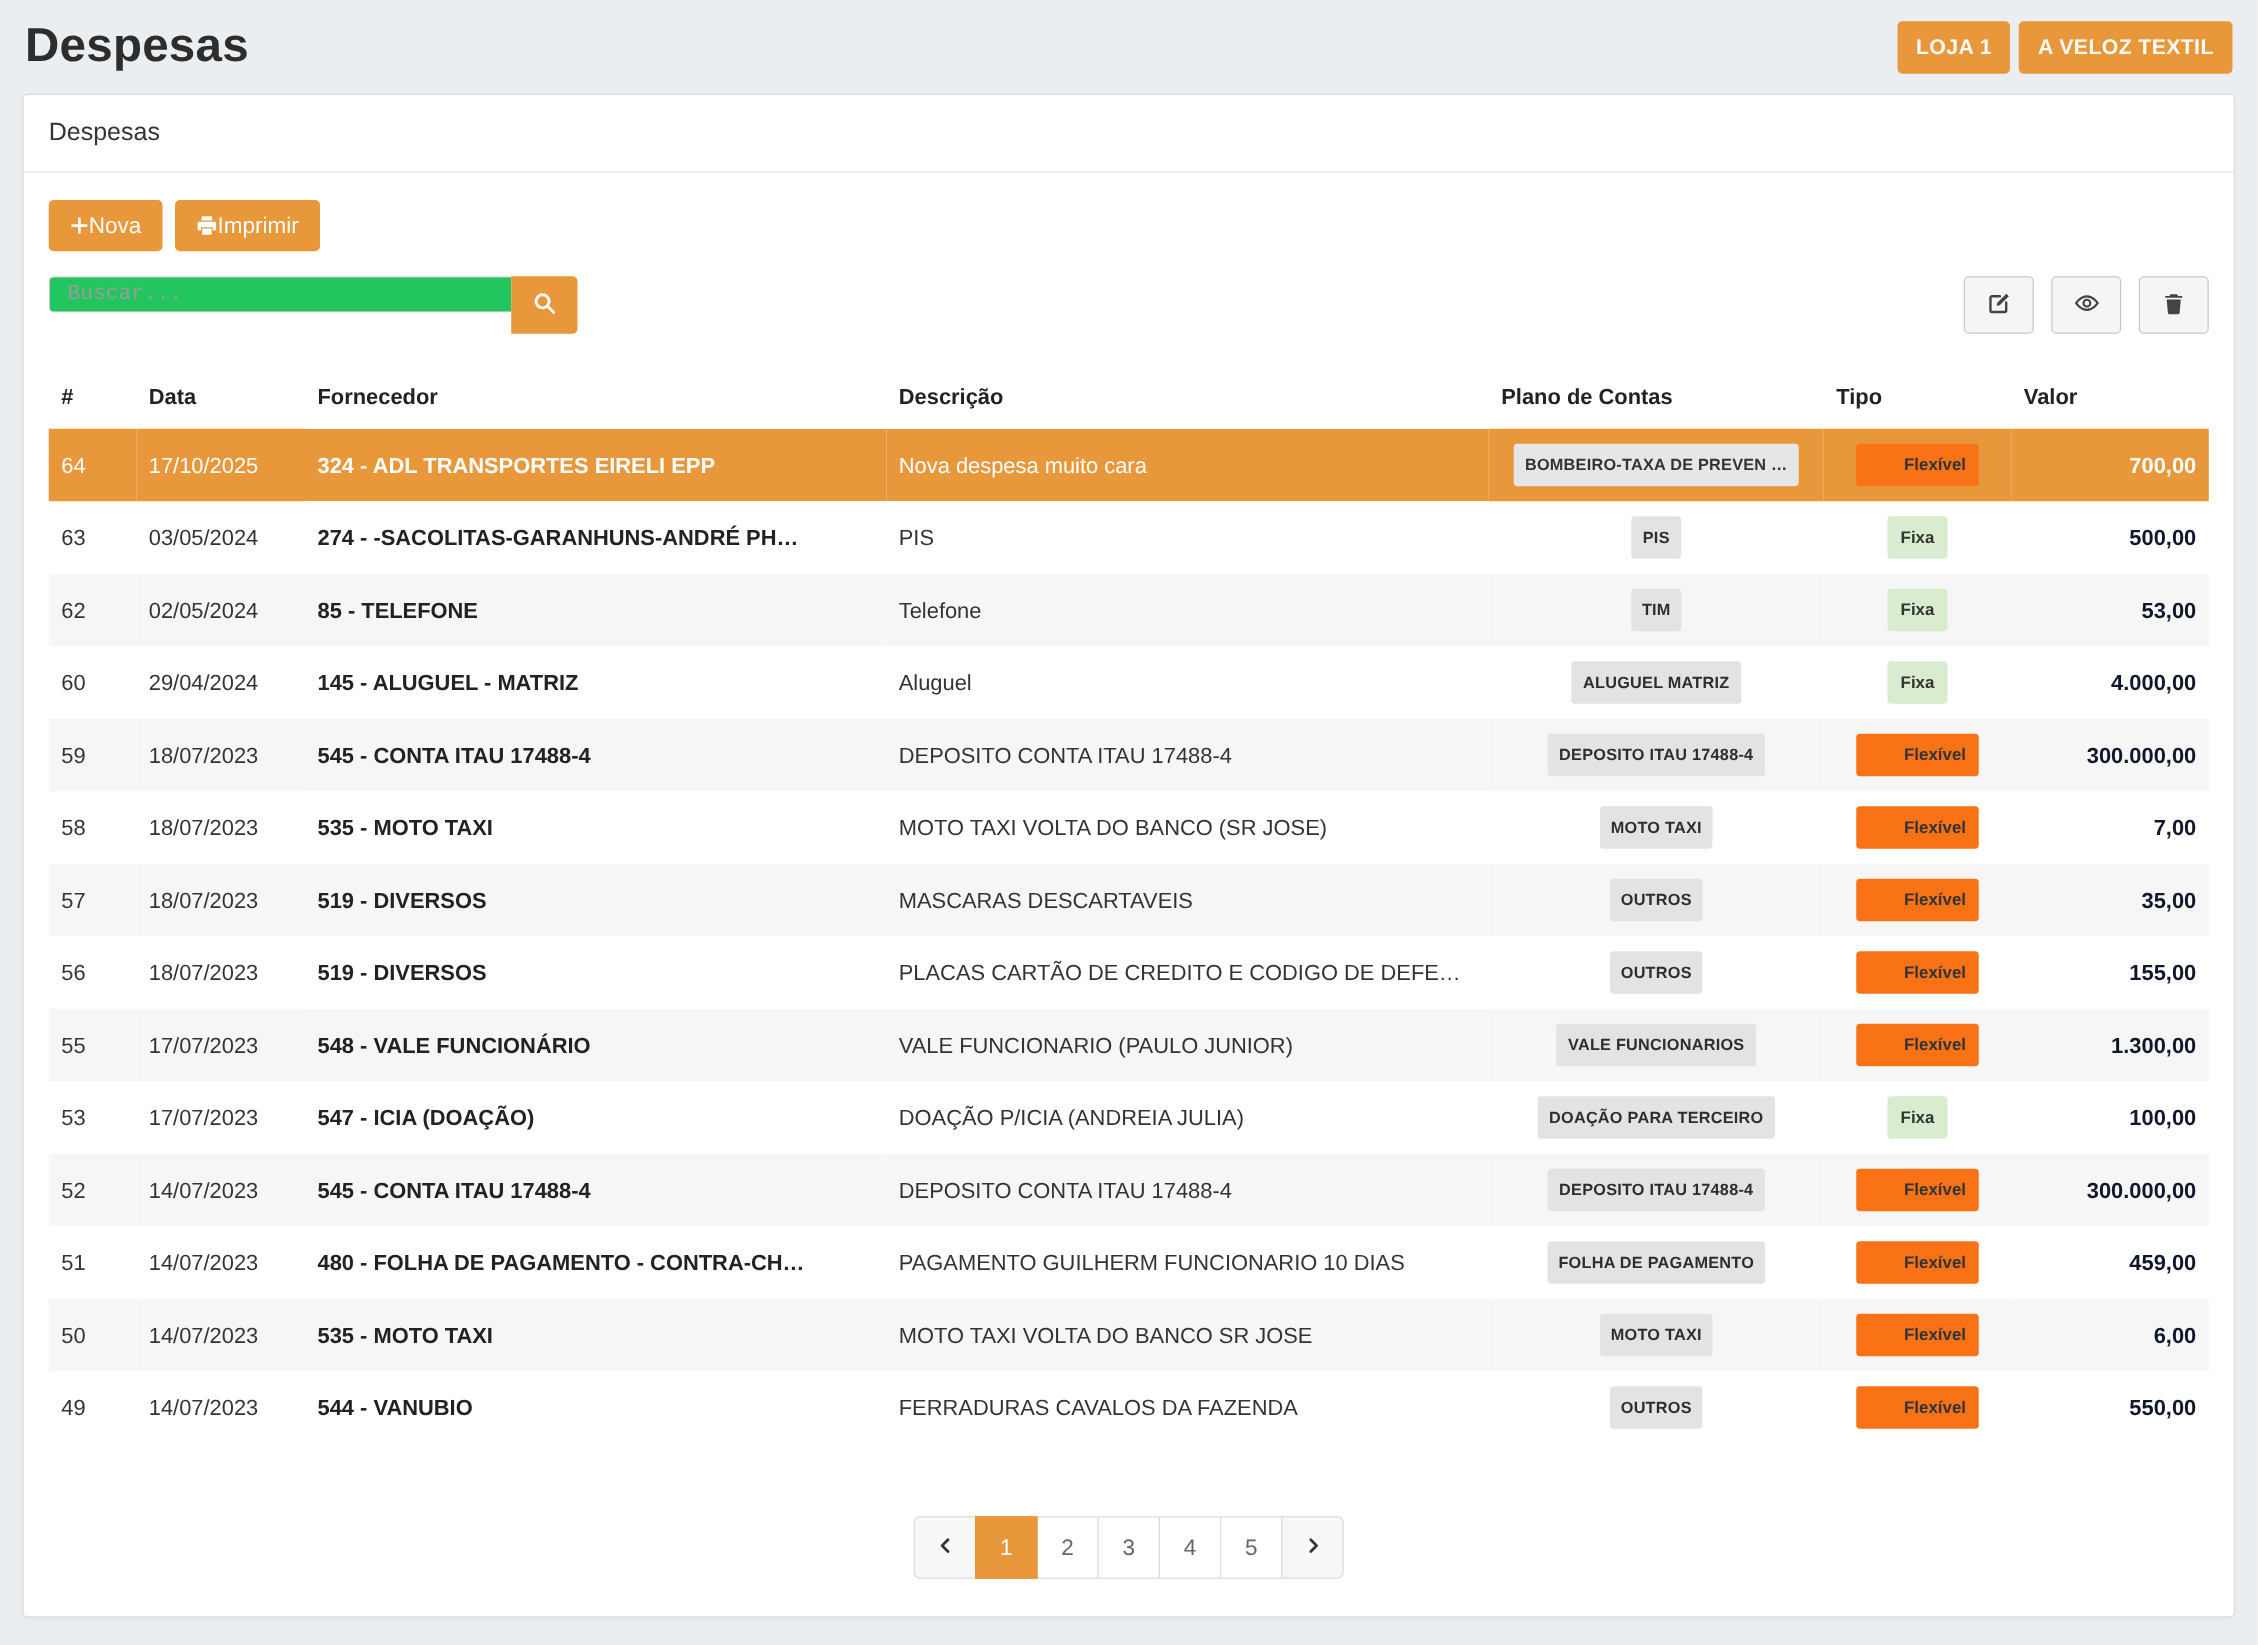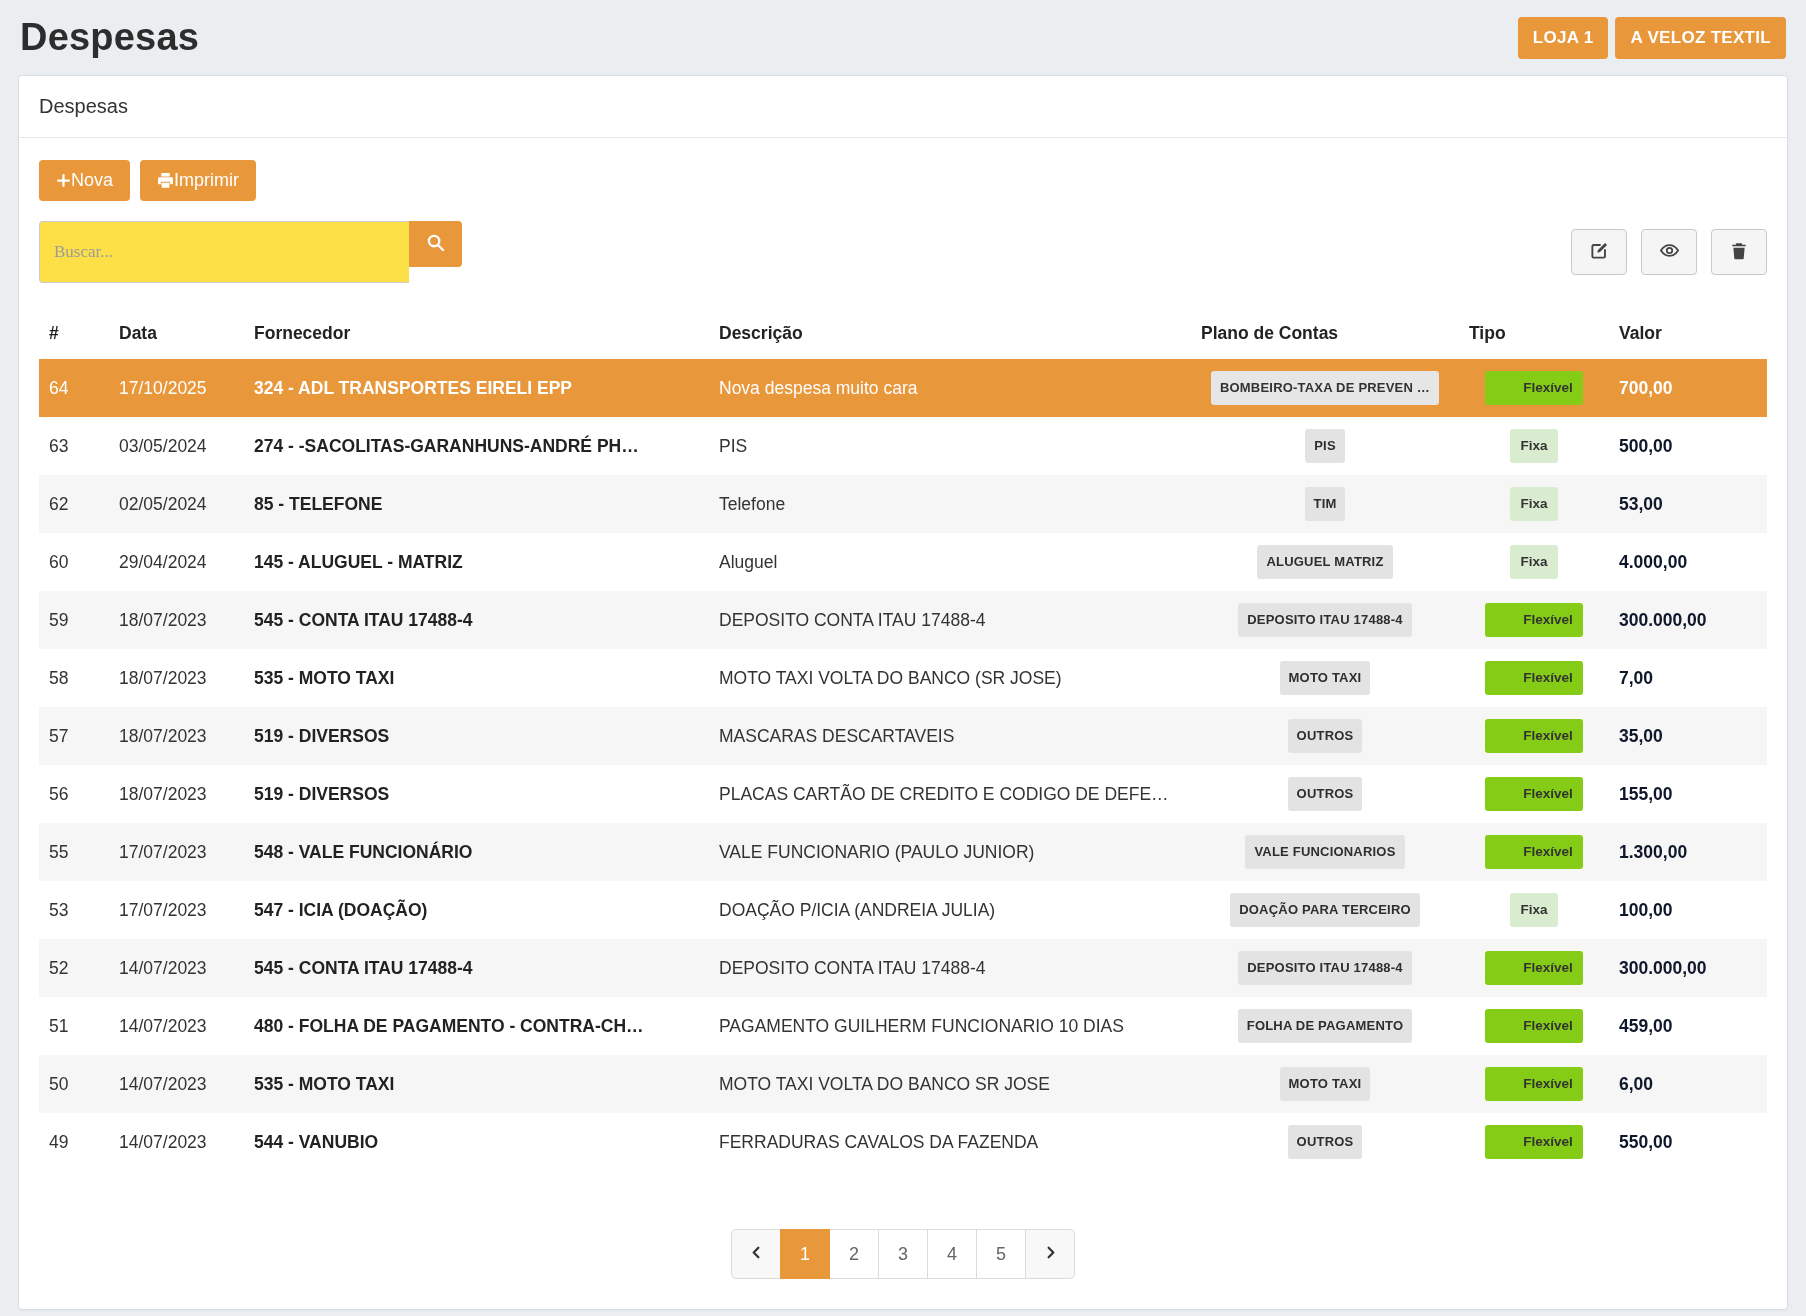--- a/index.html
+++ b/index.html
@@ -74,30 +74,30 @@
   
   .search-row {
     margin-top: 20px;
     display: flex;
     justify-content: space-between;
     align-items: center;
   }
   .search-group { display: flex; }
   .search-input {
     width: 370px;
-    height: 62px;
+    height: 29px;
     border: 1px solid #cccccc;
     border-right: none;
     border-radius: 4px 0 0 4px;
     padding: 0 14px;
     font-size: 17px;
     color: #555;
     outline: none;
-    font-family: Liberation Serif, serif;
-    background: #fde047;
+    font-family: Liberation Mono, monospace;
+    background: #22c55e;
   }
   .search-input::placeholder { color: #9b9b9b; }
   .search-btn {
     width: 53px;
     height: 46px;
     background: #e9973b;
     border: none;
     border-radius: 0 4px 4px 0;
     display: flex;
     align-items: center;
@@ -136,21 +136,21 @@
     padding: 12px 10px;
     line-height: 24px;
     vertical-align: middle;
   }
   .col-id    { width: 70px; }
   .col-date  { width: 135px; }
   .col-supplier { width: 465px; overflow: hidden; white-space: nowrap; text-overflow: ellipsis; }
   .col-desc  { overflow: hidden; white-space: nowrap; text-overflow: ellipsis; }
   .col-plan  { width: 268px; text-align: center; }
   .col-type  { width: 150px; text-align: center; }
-  .col-value { width: 158px; }
+  .col-value { width: 158px; text-align: right; }
 
   tbody .col-supplier { font-weight: 700; color: #222; }
   tbody .col-value    { font-weight: 700; color: #0f172a; }
   tbody tr:nth-child(odd) { background: #f6f6f6; }
 
   .badge-plan {
     display: inline-block;
     background: #e3e3e3;
     color: #2e2e2e;
     font-weight: 700;
@@ -167,21 +167,21 @@
   .badge-type {
     display: inline-block;
     font-weight: 700;
     font-size: 13.5px;
     padding: 5px 10px;
     border-radius: 3px;
     color: #333;
     vertical-align: middle;
   }
   .badge-type.fixa { background: #d9ecd0; }
-  .badge-type.flex { background: #84cc16; padding-left: 38px; }
+  .badge-type.flex { background: #f97316; padding-left: 38px; }
 
   tbody tr.selected,
   tbody tr.selected:nth-child(odd) { background: #e9973b; }
   tbody tr.selected td { color: #fff; }
   tbody tr.selected .col-supplier,
   tbody tr.selected .col-value { color: #fff; }
   tbody tr.selected .badge-plan { background: #e6e6e6; color: #333; }
 
   
   .pagination-wrap {

